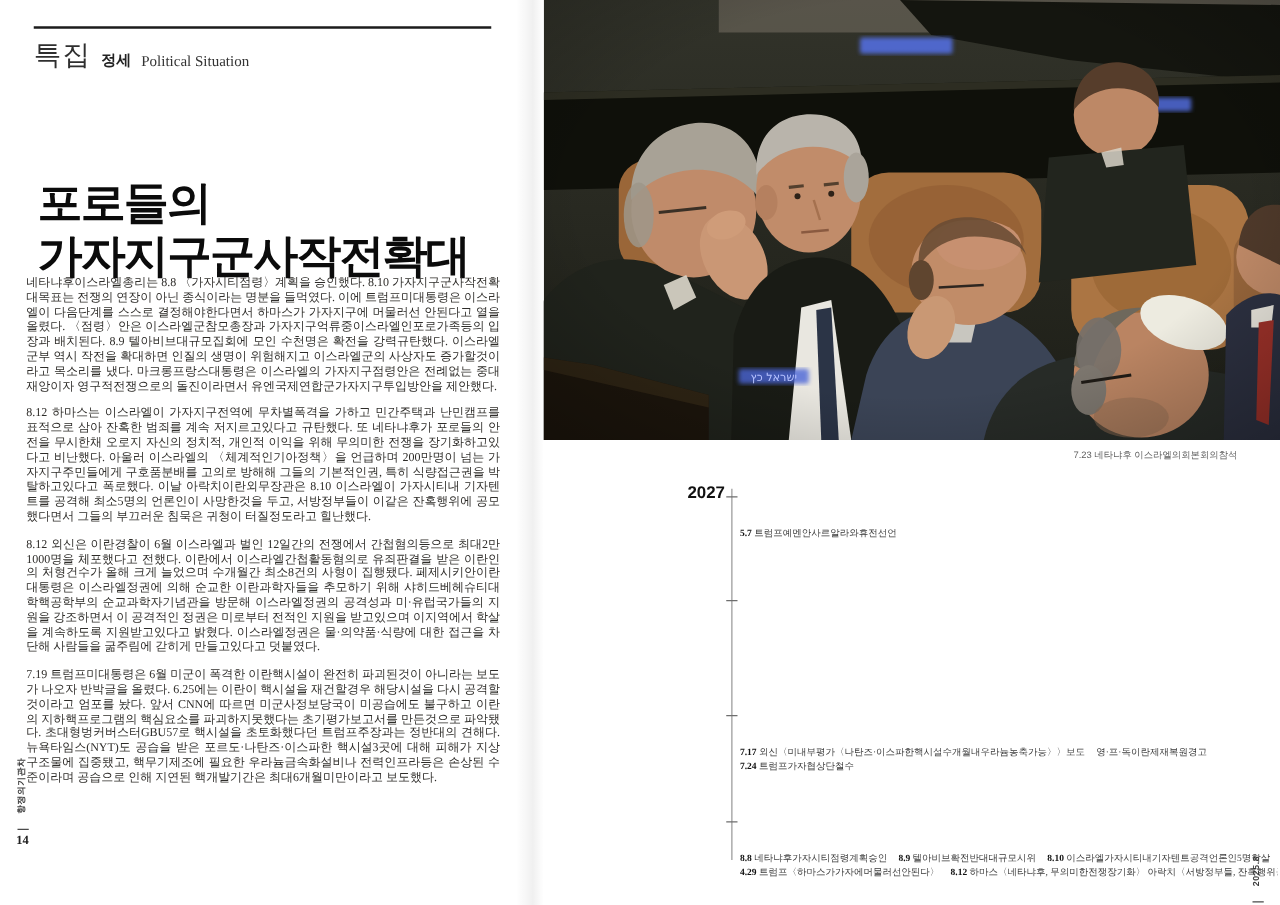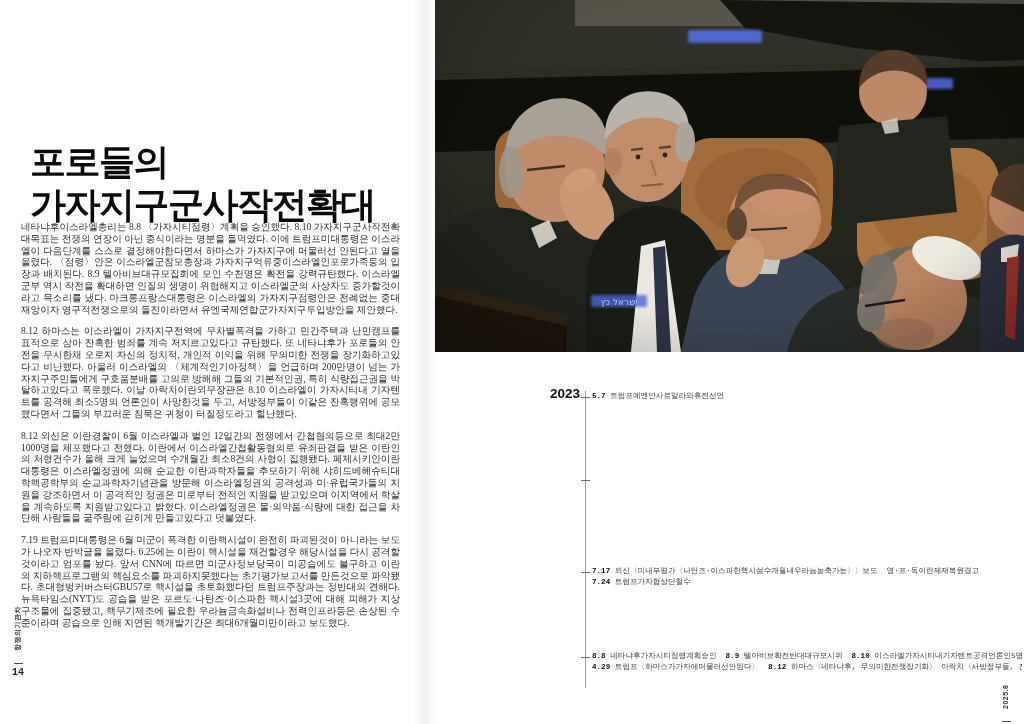--- a/index.html
+++ b/index.html
@@ -27,52 +27,60 @@
   
   .footer{position:absolute;width:22px;text-align:center;}
   .footer-left{left:7px;top:620px;}
   .footer-right{left:995px;top:678px;}
   .footer-vertical{
     display:block;margin:0 auto;transform:rotate(-90deg);transform-origin:center;
     font-family:"Liberation Sans",sans-serif;font-size:7px;font-weight:bold;
     color:#3a3a3a;letter-spacing:.5px;white-space:nowrap;height:40px;line-height:40px;
   }
   .footer-divider{width:9px;height:1px;background:#4a4a4a;margin:3px auto 3px auto;}
-  .footer-page{font-family:Liberation Mono, monospace;font-size:10px;font-weight:bold;color:#222;}
+  .footer-page{font-family:Liberation Serif, serif;font-size:10px;font-weight:bold;color:#222;}
   .gutter{position:absolute;left:413px;top:0;width:22px;height:724px;
     background:linear-gradient(90deg,rgba(0,0,0,0),rgba(0,0,0,.06) 60%,rgba(0,0,0,0));}
   
   .photo{position:absolute;left:435px;top:0;width:589px;height:352px;}
   .photo svg{display:block;width:100%;height:100%;}
   .photo-caption{
     position:absolute;left:435px;top:359px;width:555px;text-align:right;
     font-family:"Liberation Sans",sans-serif;font-size:7.5px;color:#5d5d5d;
   }
   
   .tl-year{
     position:absolute;left:540px;top:386px;width:40px;text-align:right;
     font-family:"Liberation Sans",sans-serif;font-size:13.5px;font-weight:bold;color:#111;
   }
   .tl-axis{position:absolute;left:585px;top:391px;width:1px;height:297px;background:#9a9a9a;}
   .tl-tick{position:absolute;left:581px;width:9px;height:1px;background:#6e6e6e;}
   .tl-tick-1{top:397px;} .tl-tick-2{top:480px;} .tl-tick-3{top:572px;} .tl-tick-4{top:657px;}
   .tl-group{
     position:absolute;left:592px;width:430px;overflow:hidden;
-    font-family:Liberation Mono, monospace;font-size:7.6px;line-height:11px;color:#3a3a3a;
+    font-family:Liberation Serif, serif;font-size:7.6px;line-height:11px;color:#3a3a3a;margin-top:30px;
   }
   .tl-g1{top:391px;} .tl-g2{top:474px;} .tl-g3{top:566px;} .tl-g4{top:651px;}
   .tl-line{white-space:nowrap;}
   .tl-line b{color:#111;font-weight:bold;}
   .tl-seg{margin-right:9px;}
 </style>
 </head>
 <body>
 
 <div class="canvas">
 
+  <div class="header">
+    <div class="header-rule"></div>
+    <div class="header-row">
+      <span class="kicker">특집</span>
+      <span class="section-ko">정세</span>
+      <span class="section-en">Political Situation</span>
+    </div>
+  </div>
 
   <h1 class="article-title">
     <span>포로들의</span><br>
     <span>가자지구군사작전확대</span>
   </h1>
 
   <div class="article-body">
       <p>네타냐후이스라엘총리는 8.8 〈가자시티점령〉계획을 승인했다. 8.10 가자지구군사작전확대목표는 전쟁의 연장이 아닌 종식이라는 명분을 들먹였다. 이에 트럼프미대통령은 이스라엘이 다음단계를 스스로 결정해야한다면서 하마스가 가자지구에 머물러선 안된다고 열을 올렸다. 〈점령〉안은 이스라엘군참모총장과 가자지구억류중이스라엘인포로가족등의 입장과 배치된다. 8.9 텔아비브대규모집회에 모인 수천명은 확전을 강력규탄했다. 이스라엘군부 역시 작전을 확대하면 인질의 생명이 위험해지고 이스라엘군의 사상자도 증가할것이라고 목소리를 냈다. 마크롱프랑스대통령은 이스라엘의 가자지구점령안은 전례없는 중대재앙이자 영구적전쟁으로의 돌진이라면서 유엔국제연합군가자지구투입방안을 제안했다.</p>
       <p>8.12 하마스는 이스라엘이 가자지구전역에 무차별폭격을 가하고 민간주택과 난민캠프를 표적으로 삼아 잔혹한 범죄를 계속 저지르고있다고 규탄했다. 또 네타냐후가 포로들의 안전을 무시한채 오로지 자신의 정치적, 개인적 이익을 위해 무의미한 전쟁을 장기화하고있다고 비난했다. 아울러 이스라엘의 〈체계적인기아정책〉을 언급하며 200만명이 넘는 가자지구주민들에게 구호품분배를 고의로 방해해 그들의 기본적인권, 특히 식량접근권을 박탈하고있다고 폭로했다. 이날 아락치이란외무장관은 8.10 이스라엘이 가자시티내 기자텐트를 공격해 최소5명의 언론인이 사망한것을 두고, 서방정부들이 이같은 잔혹행위에 공모했다면서 그들의 부끄러운 침묵은 귀청이 터질정도라고 힐난했다.</p>
       <p>8.12 외신은 이란경찰이 6월 이스라엘과 벌인 12일간의 전쟁에서 간첩혐의등으로 최대2만1000명을 체포했다고 전했다. 이란에서 이스라엘간첩활동혐의로 유죄판결을 받은 이란인의 처형건수가 올해 크게 늘었으며 수개월간 최소8건의 사형이 집행됐다. 페제시키안이란대통령은 이스라엘정권에 의해 순교한 이란과학자들을 추모하기 위해 샤히드베헤슈티대학핵공학부의 순교과학자기념관을 방문해 이스라엘정권의 공격성과 미·유럽국가들의 지원을 강조하면서 이 공격적인 정권은 미로부터 전적인 지원을 받고있으며 이지역에서 학살을 계속하도록 지원받고있다고 밝혔다. 이스라엘정권은 물·의약품·식량에 대한 접근을 차단해 사람들을 굶주림에 갇히게 만들고있다고 덧붙였다.</p>
@@ -185,22 +193,23 @@
         <circle cx="584" cy="206" r="30" fill="#bd8866"></circle>
         <path d="M556,196 C558,172 574,162 589,164 L589,212 Z" fill="#4e392a"></path>
         <path d="M544,352 L546,252 C560,236 578,232 589,236 L589,352 Z" fill="#2c3040"></path>
         <path d="M566,248 L584,244 L582,262 L566,262 Z" fill="#e6e3da"></path>
         <path d="M572,258 L584,256 L580,340 L570,336 Z" fill="#9c3129"></path>
       </g>
 
       <rect x="0" y="0" width="589" height="352" fill="url(#vig)"></rect>
     </svg>
   </div>
-
-  <div class="tl-year">2023</div>
+  <div class="photo-caption">7.23 네타냐후 이스라엘의회본회의참석</div>
+
+  <div class="tl-year">2027</div>
   <div class="tl-axis"></div>
   <div class="tl-tick tl-tick-1"></div>
   <div class="tl-tick tl-tick-2"></div>
   <div class="tl-tick tl-tick-3"></div>
   <div class="tl-tick tl-tick-4"></div>
   <div class="tl-group tl-g1">
       <div class="tl-line"><span class="tl-seg"><b>5.7 </b>트럼프예멘안사르알라와휴전선언</span></div>
     </div>
   <div class="tl-group tl-g2">
     </div>

